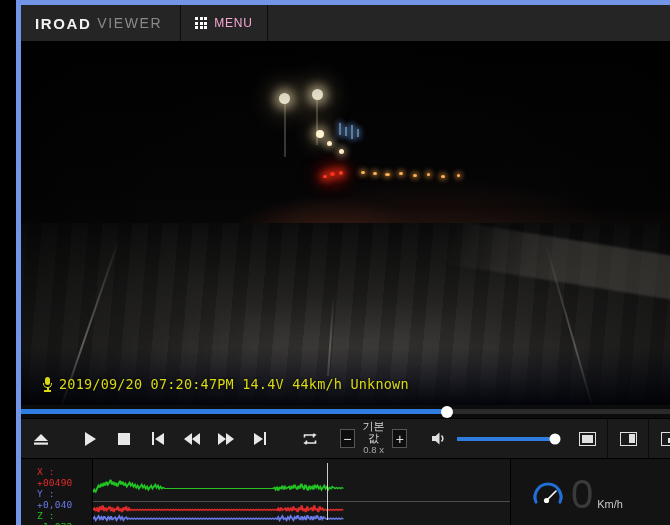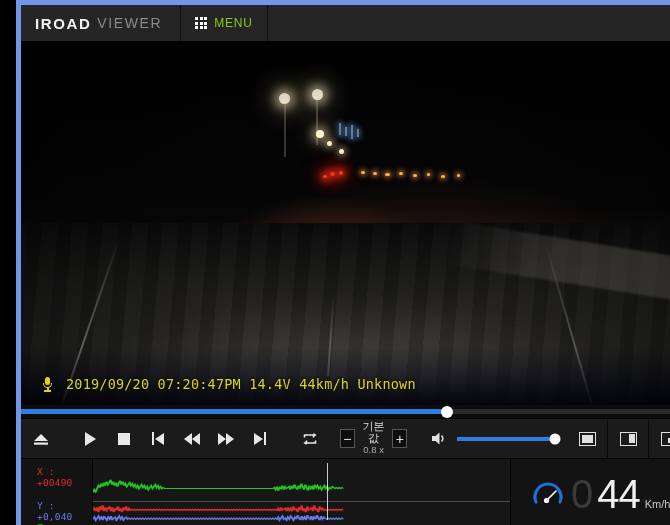--- a/index.html
+++ b/index.html
@@ -34,21 +34,21 @@
   .logo-light {
     color:#8a8a8a; font-size:14px; letter-spacing:1.6px; margin-left:6px;
   }
   .menu-cell {
     display:flex; align-items:center; gap:7px; padding:0 14px;
     border-right:1px solid #0c0c0c; cursor:pointer;
   }
   .grid-icon { display:grid; grid-template-columns:repeat(3,3px);
     grid-template-rows:repeat(3,3px); gap:1.5px; }
   .grid-icon i { background:#ffffff; display:block; width:3px; height:3px; }
-  .menu-label { color:#84cc16; font-size:12px; letter-spacing:0.8px; }
+  .menu-label { color:#f9a8d4; font-size:12px; letter-spacing:0.8px; }
   .time-cell {
     display:flex; align-items:center; padding:0 16px;
     color:#d6d6d6; font-size:12.5px; letter-spacing:0.3px;
     font-family:"Liberation Sans", sans-serif;
   }
 
   
   .video-area {
     position:absolute; left:0; top:36px; width:665px; height:364px;
     background:#000; overflow:hidden;
@@ -138,21 +138,21 @@
     background:linear-gradient(to top, rgba(2,4,14,0.95), rgba(4,8,24,0.55) 45%, transparent);
   }
   .vignette {
     position:absolute; inset:0; pointer-events:none;
     background:radial-gradient(ellipse 72% 78% at 50% 52%, transparent 38%, rgba(0,0,0,0.72) 100%);
   }
 
   
   .osd {
     position:absolute; left:22px; bottom:13px;
-    display:flex; align-items:center; gap:14px;
+    display:flex; align-items:center; gap:7px;
     color:#d8d813; font-family:"DejaVu Sans Mono", monospace;
     font-size:13.5px; letter-spacing:0.2px;
     text-shadow:0 0 3px rgba(0,0,0,0.9);
   }
   .mic-icon { display:block; width:9px; height:15px; position:relative; }
   .mic-icon .cap {
     position:absolute; left:2px; top:0; width:5px; height:8px;
     background:#d8d813; border-radius:2.5px;
   }
   .mic-icon .arc {
@@ -261,21 +261,21 @@
     border-top:1px solid #000;
   }
   .gvals {
     width:72px; padding:7px 0 7px 16px;
     display:flex; flex-direction:column; justify-content:space-between;
     border-right:1px solid #000;
     font-family:"DejaVu Sans Mono", monospace; font-size:9.5px;
     letter-spacing:0.2px;
   }
   .gx { color:#e02b2b; }
-  .gy { color:#6a79e8;margin-top:12px; }
+  .gy { color:#6a79e8; }
   .gz { color:#22c322; }
 
   .gchart {
     flex:1; position:relative; background:#161616;
     border-right:1px solid #000; overflow:hidden;
   }
   .gchart svg { display:block; width:100%; height:100%; }
   .playhead {
     position:absolute; top:4px; bottom:10px; width:1.5px;
     background:rgba(235,235,235,0.85);
@@ -507,18 +507,17 @@
     <div class="speedo">
       <span class="gauge">
         <svg width="34" height="34" viewBox="0 0 34 34">
           <path d="M5 24 A13 13 0 1 1 29 24" stroke="#1f6fd6" stroke-width="3.2" fill="none" stroke-linecap="round"></path>
           <line x1="16" y1="22" x2="25" y2="13" stroke="#ffffff" stroke-width="1.6" stroke-linecap="round"></line>
           <circle cx="15.5" cy="22.5" r="2.6" fill="#ffffff"></circle>
         </svg>
       </span>
       <span class="speed-num">
         <span class="spd-ghost">0</span>
-        <span class="spd-main">44</span>
         <span class="spd-unit">Km/h</span>
       </span>
     </div>
   </div>
 </div>
 
 </body></html>

